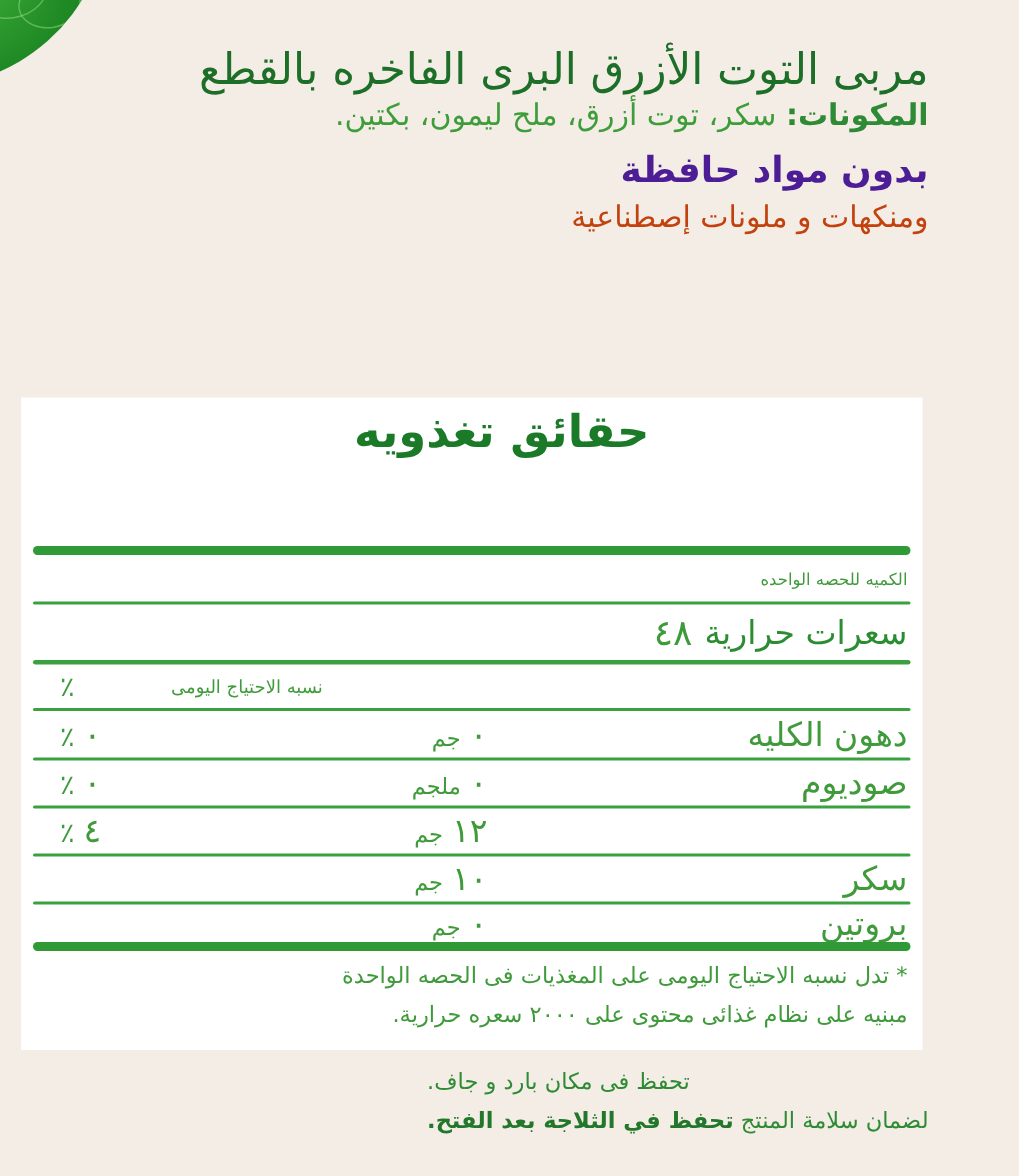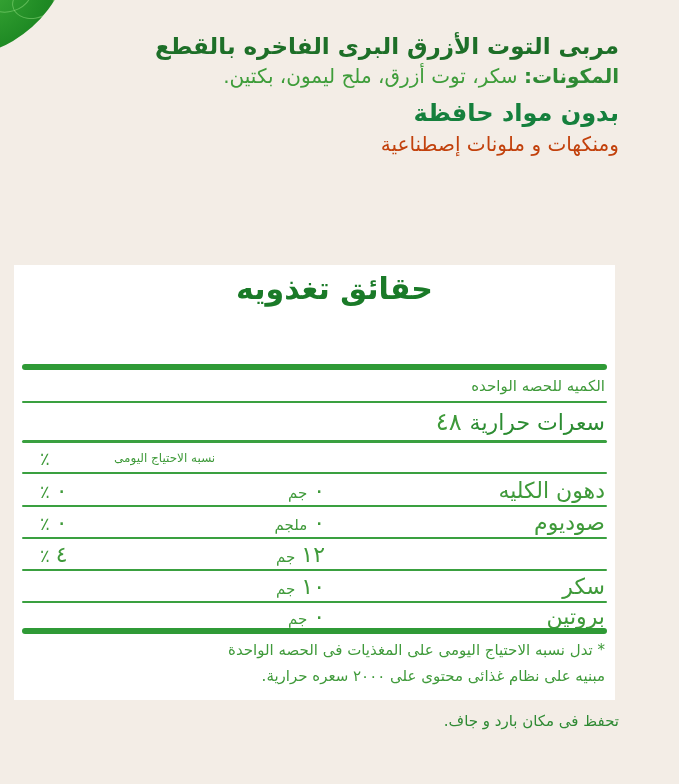--- a/index.html
+++ b/index.html
@@ -38,22 +38,22 @@
     .rtl { direction: rtl; }
 
     .header {
       position: absolute;
       right: 60px;
       top: 30px;
       width: 600px;
       text-align: right;
     }
     .product-title {
-      font-size: 23px;
-      font-weight: bold;
+      font-size: 29px;
+      font-weight: normal;
       color: #1d6f28;
       line-height: 32px;
       margin: 0;
     }
     .ingredients {
       font-size: 20px;
       line-height: 28px;
       color: #3e9d3a;
       margin: 0;
     }
@@ -63,21 +63,21 @@
     }
     .line {
       font-size: 20px;
       line-height: 30px;
       color: #44a03c;
       margin: 0;
     }
     .no-preservatives {
       font-size: 24px;
       font-weight: bold;
-      color: #15803d;
+      color: #4c1d95;
       line-height: 34px;
       margin-top: 6px;
     }
     .no-flavors {
       font-size: 20px;
       color: #c2410c;
       line-height: 28px;
     }
 
     .facts-box {
@@ -191,21 +191,21 @@
   <div class="no-flavors">ومنكهات و ملونات إصطناعية</div>
 </div>
 
 <div class="facts-box rtl">
   <div class="facts-title">حقائق تغذويه</div>
 
 
   <div class="rule thick" style="top:99px"></div>
 
   <div class="row" style="top:108px;height:26px">
-    <span class="name" style="font-size:15px">الكميه للحصه الواحده</span>
+    <span class="name" style="font-size:11px">الكميه للحصه الواحده</span>
   </div>
   <div class="rule thin" style="top:136px"></div>
 
   <div class="row calories" style="top:140px;height:34px">
     <span class="name">سعرات حرارية</span>
     <span class="num">٤٨</span>
   </div>
   <div class="rule thin" style="top:175px;height:3px"></div>
 
   <div class="row dv-header" style="top:180px;height:26px">
@@ -247,13 +247,17 @@
   <div class="rule thick" style="top:363px"></div>
 
   <div class="footnote">
     <div>* تدل نسبه الاحتياج اليومى على المغذيات فى الحصه الواحدة</div>
     <div>مبنيه على نظام غذائى محتوى على ٢٠٠٠ سعره حرارية.</div>
   </div>
 </div>
 
 <div class="storage rtl">
   <div>تحفظ فى مكان بارد و جاف.</div>
+  <div>
+    <span>لضمان سلامة المنتج</span>
+    <span class="strong">تحفظ في الثلاجة بعد الفتح.</span>
+  </div>
 </div>
 
 </body></html>

